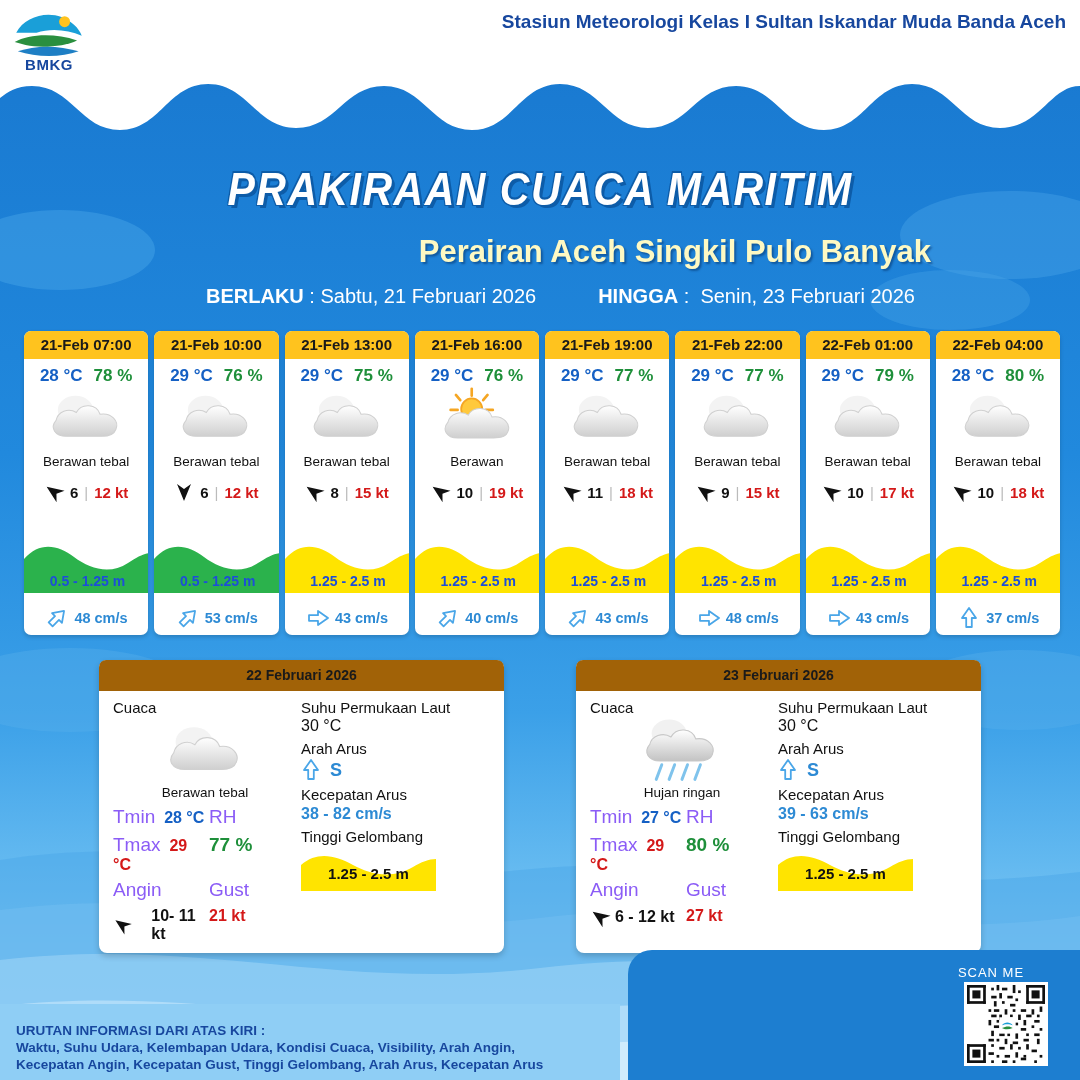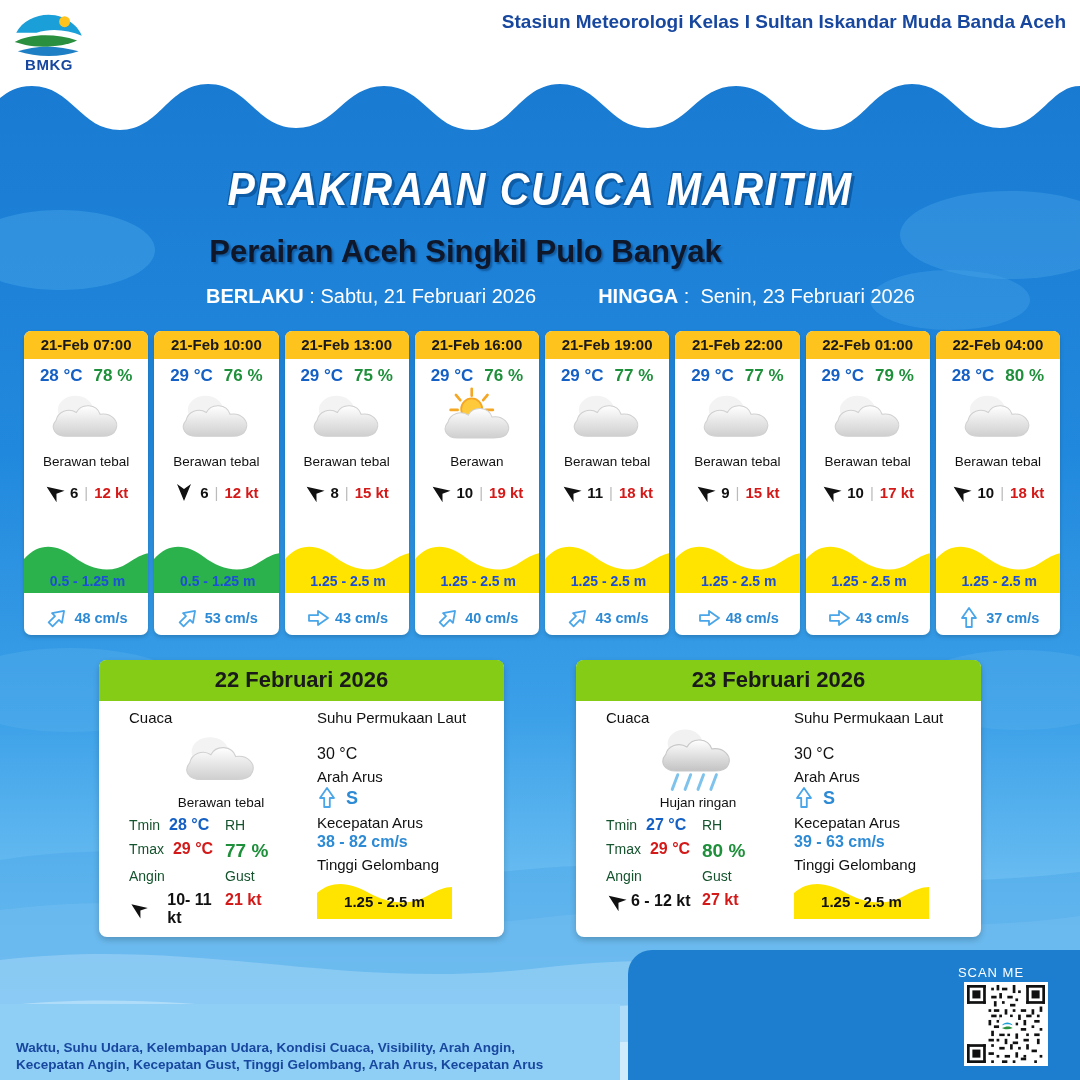--- a/index.html
+++ b/index.html
@@ -41,22 +41,22 @@
 
   
   .title-main {
     position:absolute; top:166px; left:0; width:1080px; text-align:center;
     font-size:41px; font-weight:bold; font-style:italic; color:#ffffff;
     letter-spacing:1.5px; z-index:6;
     text-shadow: 3px 3px 0 #0d5ca8, -1px -1px 0 #0d5ca8, 1px -1px 0 #0d5ca8, -1px 1px 0 #0d5ca8;
     transform: scaleY(1.12);
   }
   .title-sub {
-    position:absolute; top:234px; left:0; width:931px; text-align:center;
-    font-size:31px; font-weight:bold; color:#0f172a; z-index:6;
+    position:absolute; top:234px; left:0; width:931px; text-align:right;
+    font-size:31px; font-weight:bold; color:#fef9c3; z-index:6;
     text-shadow: 2px 2px 2px rgba(0,40,90,.45);
   }
   .valid-row {
     position:absolute; top:285px; left:0; width:1080px; z-index:6;
     display:flex; justify-content:center; gap:62px;
     font-size:20px; color:#ffffff;padding-left:41px;
   }
   .valid-row b { font-weight:bold; }
 
   
@@ -99,38 +99,38 @@
     position:absolute; bottom:6px; left:0; width:127px;
     display:flex; align-items:center; justify-content:center; gap:7px;
     font-size:14.5px; color:#2d8ad4; font-weight:bold;
   }
 
   
   .daily { position:absolute; top:660px; left:0; width:1080px; z-index:6;
            display:flex; justify-content:center; gap:72px; }
   .dcard { width:405px; background:#ffffff; border-radius:8px; position:relative;
            box-shadow:0 3px 6px rgba(0,0,0,.2); padding-bottom:10px; }
-  .dcard-title { background:#84cc16; color:#1a1a1a; font-weight:bold;
-                 font-size:22px; text-align:center; padding:7px 0 8px;
+  .dcard-title { background:#a16207; color:#1a1a1a; font-weight:bold;
+                 font-size:14px; text-align:center; padding:7px 0 8px;
                  border-radius:7px 7px 0 0; }
-  .dbody { display:flex; padding:8px 14px 0 30px; }
+  .dbody { display:flex; padding:8px 14px 0 14px; }
   .dleft { width:185px; }
   .dright { width:196px; padding-left:4px; }
   .lbl { font-size:15px; color:#111; }
   .dicon { height:66px; display:flex; align-items:center; justify-content:center; margin-top:2px;}
   .dcond { text-align:center; font-size:13.5px; color:#111; margin-top:1px; }
   .kvrow { display:flex; margin-top:6px; }
   .kv-l { width:96px; }
   .kv-r { width:88px; }
-  .k { font-size:14px; color:#14532d;text-align:center; }
+  .k { font-size:19px; color:#8b5cf6;text-align:center; }
   .v-blue { color:#1560c4; font-weight:bold; font-size:16px; }
   .v-red  { color:#d41919; font-weight:bold; font-size:16px; }
   .v-green{ color:#1e8f3a; font-weight:bold; font-size:19px; }
   .v-dark { color:#111; font-weight:bold; font-size:16px; }
-  .sst-val { font-size:16px; color:#111; margin-top:19px; }
+  .sst-val { font-size:16px; color:#111; margin-top:1px; }
   .arus-dir { display:flex; align-items:center; gap:9px; margin-top:2px; }
   .arus-dir .d { font-size:18px; color:#2d8ad4; font-weight:bold; }
   .arus-spd { font-size:16px; color:#2d8ad4; font-weight:bold; margin-top:2px; }
   .dwave { position:relative; width:135px; height:42px; margin-top:4px; }
   .dwave-lbl { position:absolute; left:0; top:16px; width:135px; text-align:center;
                font-size:15px; font-weight:bold; color:#111; }
   .mt6 { margin-top:5px; }
 
   
   .foot-box {
@@ -700,20 +700,21 @@
   </svg>
           <div class="dwave-lbl">1.25 - 2.5 m</div>
         </div>
       </div>
     </div>
     </div>
   </div>
 
 <div class="foot-box"></div>
 <div class="foot-txt">
+  <div class="foot-h">URUTAN INFORMASI DARI ATAS KIRI :</div>
   <div class="foot-l">Waktu, Suhu Udara, Kelembapan Udara, Kondisi Cuaca, Visibility, Arah Angin,</div>
   <div class="foot-l">Kecepatan Angin, Kecepatan Gust, Tinggi Gelombang, Arah Arus, Kecepatan Arus</div>
 </div>
 
 <div class="qr-panel"></div>
 <div class="scan-me">SCAN ME</div>
 <div class="qr">
   <svg viewBox="0 0 29 29" width="78" height="78">
     <rect width="29" height="29" fill="#fff"></rect>
     <g fill="#111">

